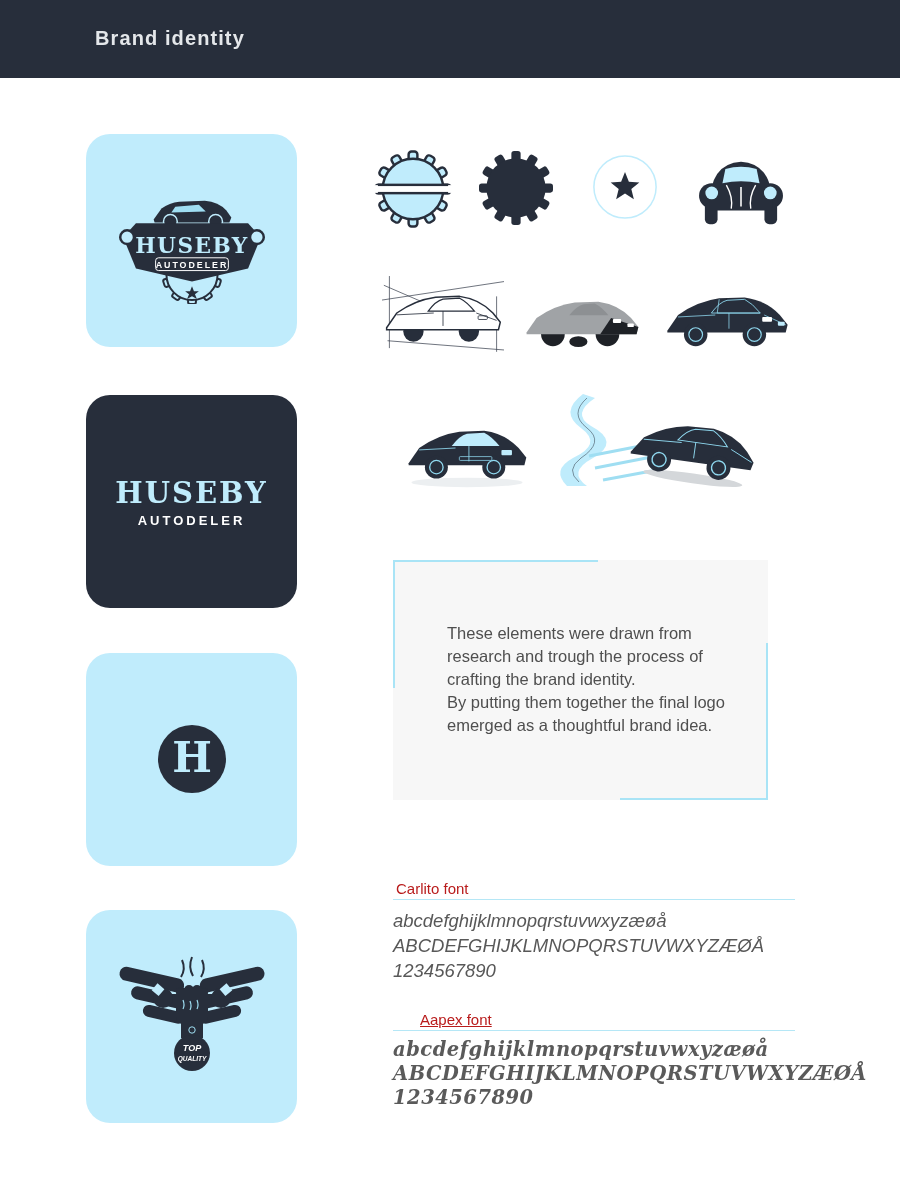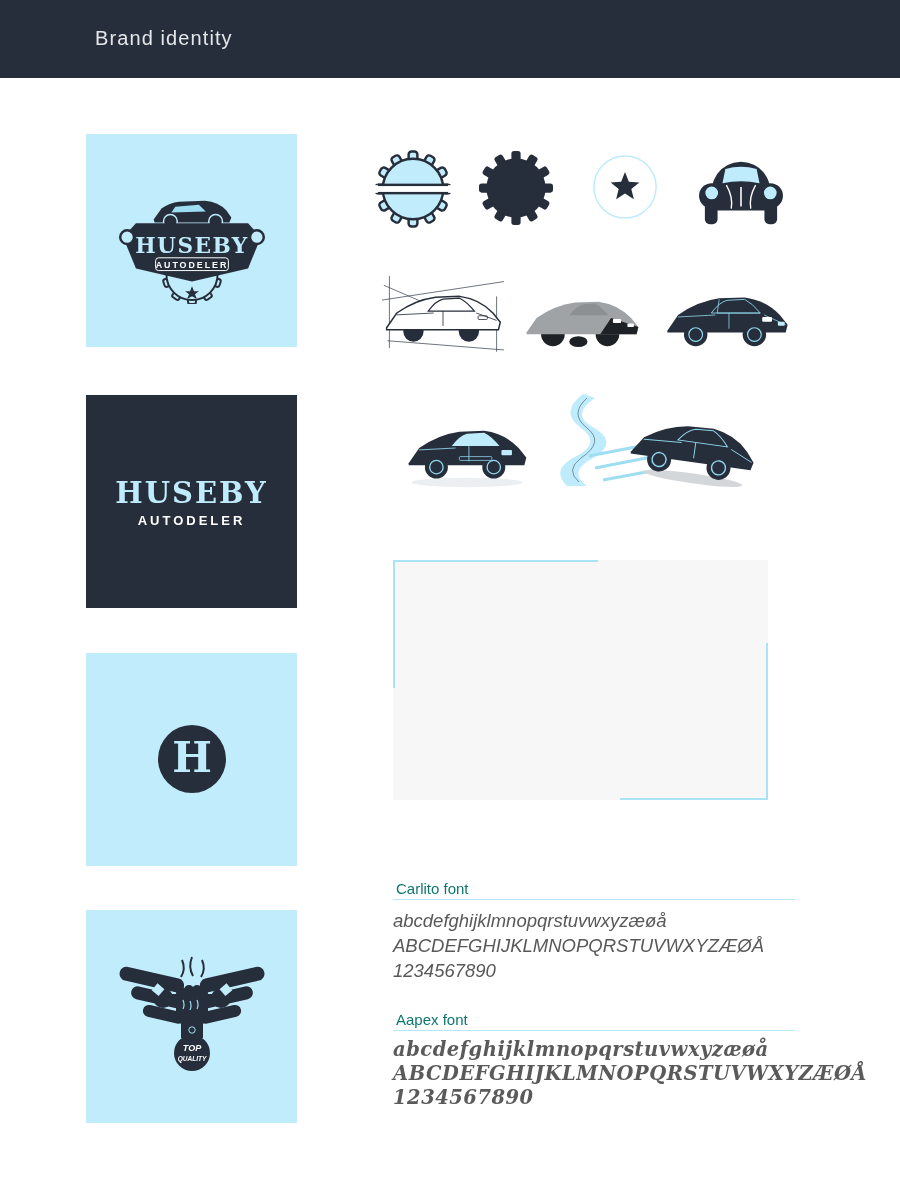--- a/index.html
+++ b/index.html
@@ -4,24 +4,24 @@
 <style>
   html,body{margin:0;padding:0;}
   body{
     width:900px;height:1198px;position:relative;background:#ffffff;
     font-family:"Liberation Sans", sans-serif;overflow:hidden;
   }
   .abs{position:absolute;}
 
   
   .header{left:0;top:0;width:900px;height:78px;background:#272e3b;}
-  .page-title{left:95px;top:27px;font-size:20px;color:#e4e7ea;letter-spacing:1.1px;font-weight:400;}
-
-  
-  .card{left:86px;width:211px;height:213px;}
+  .page-title{left:95px;top:27px;font-size:20px;color:#e4e7ea;letter-spacing:1.1px;font-weight:700;}
+
+  
+  .card{left:86px;width:211px;height:213px;border-radius:24px;}
   .card.blue{background:#c0ecfc;}
   .card.dark{background:#272e3b;}
   .card1{top:134px;}
   .card2{top:395px;}
   .card3{top:653px;}
   .card4{top:910px;font-style:italic;}
 
   
   .textlogo{width:100%;text-align:center;top:83px;}
   .brand-name{
@@ -48,21 +48,21 @@
   .nb-top{left:0;top:0;width:205px;height:2px;}
   .nb-left{left:0;top:0;width:2px;height:128px;}
   .nb-right{right:0;top:83px;width:2px;height:157px;}
   .nb-bottom{right:0;bottom:0;width:148px;height:2px;}
   .note-text{
     position:absolute;left:54px;top:62px;width:345px;
     font-size:16.5px;line-height:23px;color:#4f4f4f;white-space:pre-line;
   }
 
   
-  .font-label{font-size:15px;color:#0f766e;}
+  .font-label{font-size:15px;color:#b91c1c;}
   .font-underline{width:402px;height:1px;background:#b5e7f6;}
   .specimen{color:#585858;font-style:italic;}
   .specimen div{line-height:25px;}
   .spec-sans{left:393px;top:908px;font-size:18.5px;}
   .spec-slab{
     left:393px;top:1038px;font-size:19.5px;
     font-family:"DejaVu Serif", serif;font-weight:bold;letter-spacing:0.5px;
     color:#5a5a5a;
   }
   .spec-slab div{line-height:24px;}
@@ -301,29 +301,34 @@
     <path d="M50,44 Q58,33 66,31 L84,30 Q92,34 100,44 Z" fill="#272e3b" stroke="#8fd8ef" stroke-width="1"></path>
     <path d="M68,44 L68,60 M16,48 L54,46 M104,46 L126,56" stroke="#8fd8ef" stroke-width="0.9" fill="none"></path>
   </g>
 </svg>
 
 <div class="abs note-box">
   <div class="nb-border nb-top"></div>
   <div class="nb-border nb-left"></div>
   <div class="nb-border nb-right"></div>
   <div class="nb-border nb-bottom"></div>
+  <div class="note-text">These elements were drawn from
+research and trough the process of
+crafting the brand identity.
+By putting them together the final logo
+emerged as a thoughtful brand idea.</div>
 </div>
 
 <div class="abs font-label" style="left:396px;top:880px;">Carlito font</div>
 <div class="abs font-underline" style="left:393px;top:899px;"></div>
 <div class="abs specimen spec-sans">
   <div>abcdefghijklmnopqrstuvwxyzæøå</div>
   <div>ABCDEFGHIJKLMNOPQRSTUVWXYZÆØÅ</div>
   <div>1234567890</div>
 </div>
 
-<div class="abs font-label" style="left:396px;top:1011px;">Aapex font</div>
+<div class="abs font-label" style="left:420px;top:1011px;text-decoration:underline;">Aapex font</div>
 <div class="abs font-underline" style="left:393px;top:1030px;"></div>
 <div class="abs specimen spec-slab">
   <div>abcdefghijklmnopqrstuvwxyzæøå</div>
   <div>ABCDEFGHIJKLMNOPQRSTUVWXYZÆØÅ</div>
   <div>1234567890</div>
 </div>
 
 </body></html>

